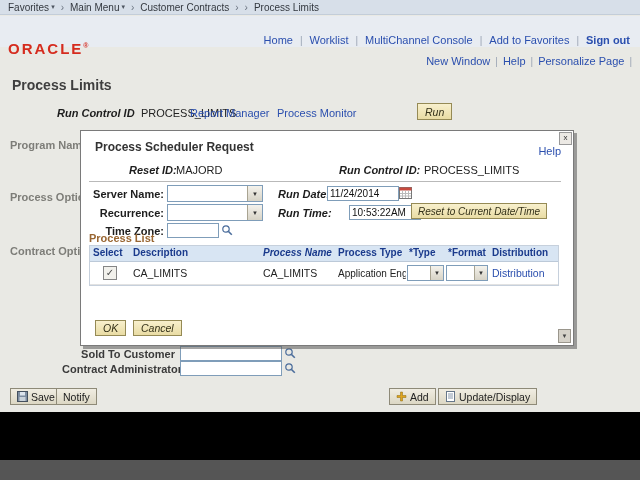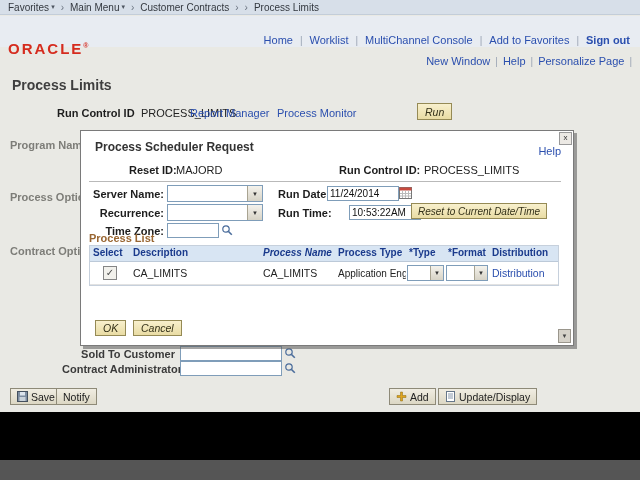--- a/index.html
+++ b/index.html
@@ -21,21 +21,21 @@
   .logo sup { font-size:7px; letter-spacing:0; }
   .hlinks { position:absolute; top:18px; right:10px; display:flex; gap:7px; font-size:11px; align-items:center; }
   .lnk { color:#2b4fae; cursor:pointer; text-decoration:none; white-space:nowrap; }
   .signout { font-weight:bold; }
   .pipe { color:#9aa4b4; font-size:10px; }
 
   .pagelinks { position:absolute; top:55px; right:8px; display:flex; gap:5px; font-size:11px; align-items:center; }
 
   .pgtitle { position:absolute; left:12px; top:77px; font-size:14px; font-weight:bold; color:#3f3f3f; }
 
-  .blbl { position:absolute; font-size:11px; font-weight:bold; color:#1d1d1d; white-space:nowrap; }
+  .blbl { position:absolute; font-size:11px; font-weight:bold; color:#1d1d1d; white-space:nowrap;font-style:italic; }
   .pval { position:absolute; font-size:11px; color:#222; white-space:nowrap; }
   .alnk { position:absolute; font-size:11px; color:#2b4fae; cursor:pointer; white-space:nowrap; }
   .glbl { position:absolute; font-size:11px; font-weight:bold; color:#7d7d78; white-space:nowrap; }
   .flbl { position:absolute; font-size:11px; font-weight:bold; color:#3a3a3a; text-align:right; white-space:nowrap; }
 
   .btn { display:inline-flex; align-items:center; justify-content:center; height:17px; padding:0 7px;
          background:linear-gradient(#f8f0cd,#e9dca4); border:1px solid #958a55; color:#333018;
          font-size:10.5px; cursor:pointer; box-sizing:border-box; white-space:nowrap;font-style:italic; }
   .tbtn { display:inline-flex; align-items:center; gap:3px; height:17px; padding:0 6px;
           background:linear-gradient(#f0ede2,#dcd7c4); border:1px solid #8e8a78; color:#222;

